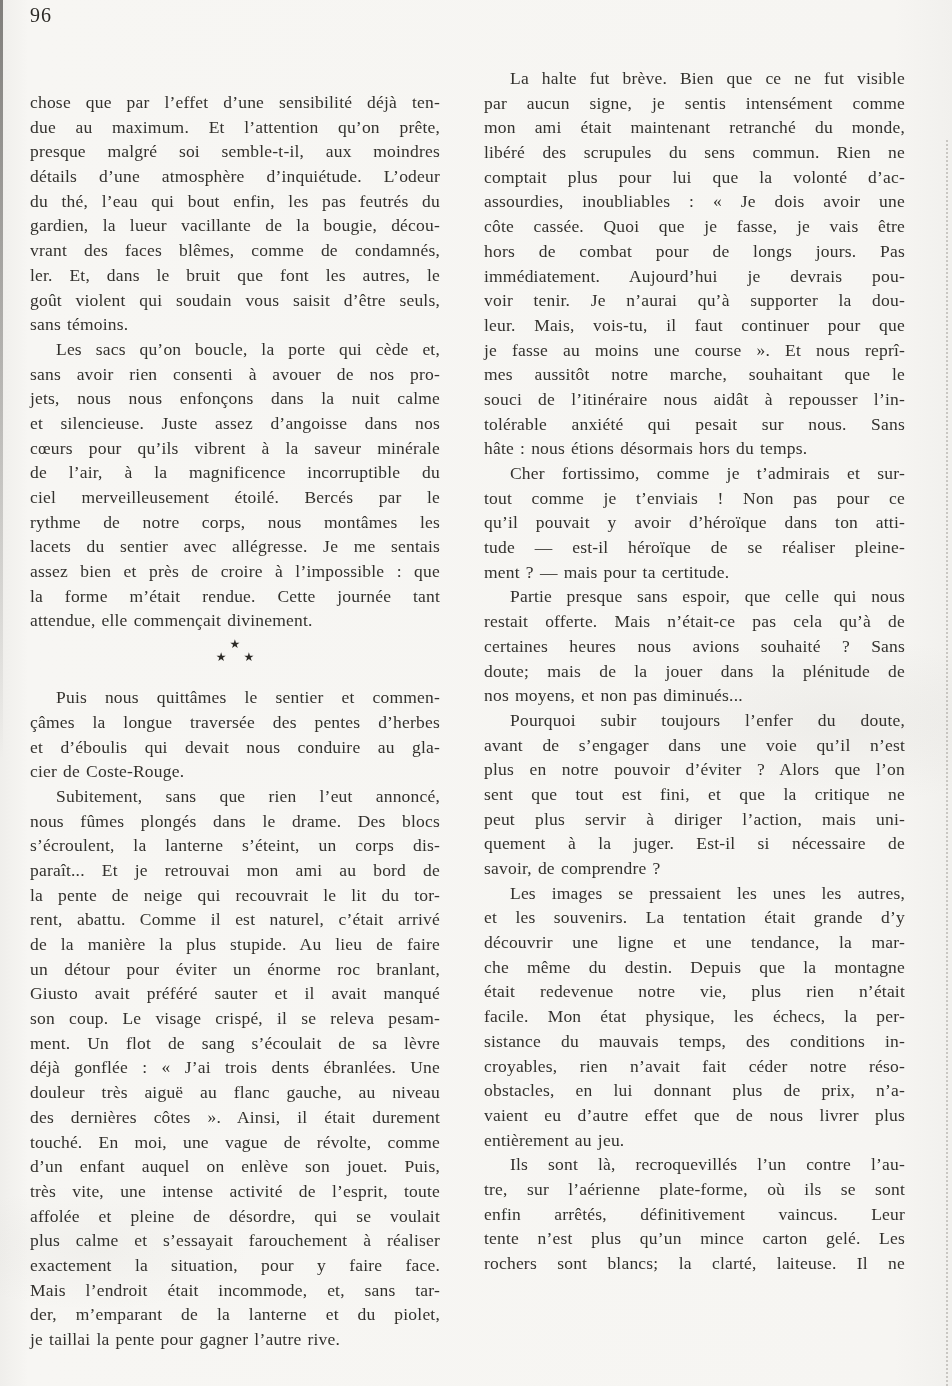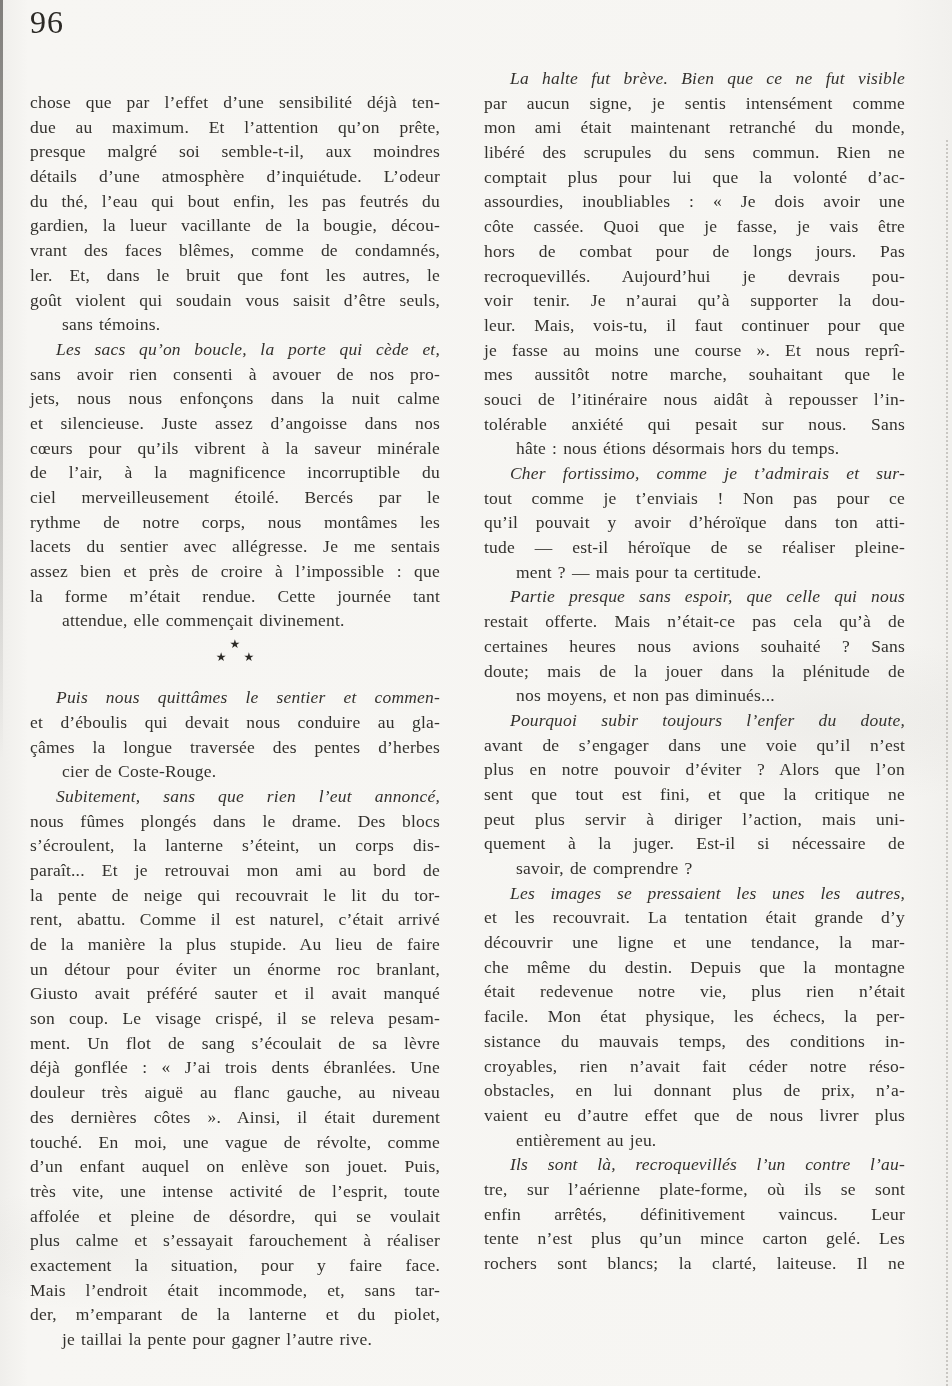--- a/index.html
+++ b/index.html
@@ -18,33 +18,33 @@
   .scan-edge-left{
     position:absolute;left:0;top:0;width:3px;height:760px;
     background:linear-gradient(180deg,rgba(35,33,30,.55),rgba(35,33,30,.25) 55%,rgba(35,33,30,0));
   }
   .scan-edge-right{
     position:absolute;right:4px;top:140px;height:1246px;width:0;
     border-right:2px dotted rgba(150,147,140,.45);
   }
   .page-number{
     position:absolute;left:30px;top:4px;
-    font-size:32px;letter-spacing:1px;color:#2c2a26;
+    font-size:20px;letter-spacing:1px;color:#2c2a26;
   }
   .col{position:absolute;font-size:17.5px;}
   .col-left{left:30px;top:90px;width:410px;}
   .col-right{left:484px;top:66px;width:421px;}
   .line{
     height:24.7px;line-height:24.7px;
     text-align:justify;text-align-last:justify;
     word-spacing:1.5px;letter-spacing:.2px;
     overflow:visible;white-space:nowrap0; 
   }
-  .line.end{text-align-last:left;margin-left:32px;}
-  .line.indent{text-indent:26px;font-style:italic;}
+  .line.end{text-align-last:left;}
+  .line.indent{text-indent:26px;}
   .asterism{
     height:52px;text-align:center;color:#2c2a26;
     padding-top:5px;box-sizing:border-box;
   }
   .ast-top{font-size:12px;line-height:12px;}
   .ast-bottom{font-size:12px;line-height:12px;margin-top:1px;letter-spacing:7px;padding-left:7px;}
 </style>
 </head>
 <body>
 
@@ -74,22 +74,22 @@
         <div class="line">rythme de notre corps, nous montâmes les</div>
         <div class="line">lacets du sentier avec allégresse. Je me sentais</div>
         <div class="line">assez bien et près de croire à l’impossible : que</div>
         <div class="line">la forme m’était rendue. Cette journée tant</div>
         <div class="line end">attendue, elle commençait divinement.</div>
         <div class="asterism">
           <div class="ast-top">★</div>
           <div class="ast-bottom">★ ★</div>
         </div>
         <div class="line indent">Puis nous quittâmes le sentier et commen-</div>
+        <div class="line">çâmes la longue traversée des pentes d’herbes</div>
         <div class="line">et d’éboulis qui devait nous conduire au gla-</div>
-        <div class="line">çâmes la longue traversée des pentes d’herbes</div>
         <div class="line end">cier de Coste-Rouge.</div>
         <div class="line indent">Subitement, sans que rien l’eut annoncé,</div>
         <div class="line">nous fûmes plongés dans le drame. Des blocs</div>
         <div class="line">s’écroulent, la lanterne s’éteint, un corps dis-</div>
         <div class="line">paraît... Et je retrouvai mon ami au bord de</div>
         <div class="line">la pente de neige qui recouvrait le lit du tor-</div>
         <div class="line">rent, abattu. Comme il est naturel, c’était arrivé</div>
         <div class="line">de la manière la plus stupide. Au lieu de faire</div>
         <div class="line">un détour pour éviter un énorme roc branlant,</div>
         <div class="line">Giusto avait préféré sauter et il avait manqué</div>
@@ -110,21 +110,21 @@
       </div>
       <div class="col col-right">
         <div class="line indent">La halte fut brève. Bien que ce ne fut visible</div>
         <div class="line">par aucun signe, je sentis intensément comme</div>
         <div class="line">mon ami était maintenant retranché du monde,</div>
         <div class="line">libéré des scrupules du sens commun. Rien ne</div>
         <div class="line">comptait plus pour lui que la volonté d’ac-</div>
         <div class="line">assourdies, inoubliables : « Je dois avoir une</div>
         <div class="line">côte cassée. Quoi que je fasse, je vais être</div>
         <div class="line">hors de combat pour de longs jours. Pas</div>
-        <div class="line">recroquevillés. Aujourd’hui je devrais pou-</div>
+        <div class="line">immédiatement. Aujourd’hui je devrais pou-</div>
         <div class="line">voir tenir. Je n’aurai qu’à supporter la dou-</div>
         <div class="line">leur. Mais, vois-tu, il faut continuer pour que</div>
         <div class="line">je fasse au moins une course ». Et nous reprî-</div>
         <div class="line">mes aussitôt notre marche, souhaitant que le</div>
         <div class="line">souci de l’itinéraire nous aidât à repousser l’in-</div>
         <div class="line">tolérable anxiété qui pesait sur nous. Sans</div>
         <div class="line end">hâte : nous étions désormais hors du temps.</div>
         <div class="line indent">Cher fortissimo, comme je t’admirais et sur-</div>
         <div class="line">tout comme je t’enviais ! Non pas pour ce</div>
         <div class="line">qu’il pouvait y avoir d’héroïque dans ton atti-</div>
@@ -136,21 +136,21 @@
         <div class="line">doute; mais de la jouer dans la plénitude de</div>
         <div class="line end">nos moyens, et non pas diminués...</div>
         <div class="line indent">Pourquoi subir toujours l’enfer du doute,</div>
         <div class="line">avant de s’engager dans une voie qu’il n’est</div>
         <div class="line">plus en notre pouvoir d’éviter ? Alors que l’on</div>
         <div class="line">sent que tout est fini, et que la critique ne</div>
         <div class="line">peut plus servir à diriger l’action, mais uni-</div>
         <div class="line">quement à la juger. Est-il si nécessaire de</div>
         <div class="line end">savoir, de comprendre ?</div>
         <div class="line indent">Les images se pressaient les unes les autres,</div>
-        <div class="line">et les recouvrait. La tentation était grande d’y</div>
+        <div class="line">et les souvenirs. La tentation était grande d’y</div>
         <div class="line">découvrir une ligne et une tendance, la mar-</div>
         <div class="line">che même du destin. Depuis que la montagne</div>
         <div class="line">était redevenue notre vie, plus rien n’était</div>
         <div class="line">facile. Mon état physique, les échecs, la per-</div>
         <div class="line">sistance du mauvais temps, des conditions in-</div>
         <div class="line">croyables, rien n’avait fait céder notre réso-</div>
         <div class="line">obstacles, en lui donnant plus de prix, n’a-</div>
         <div class="line">vaient eu d’autre effet que de nous livrer plus</div>
         <div class="line end">entièrement au jeu.</div>
         <div class="line indent">Ils sont là, recroquevillés l’un contre l’au-</div>

